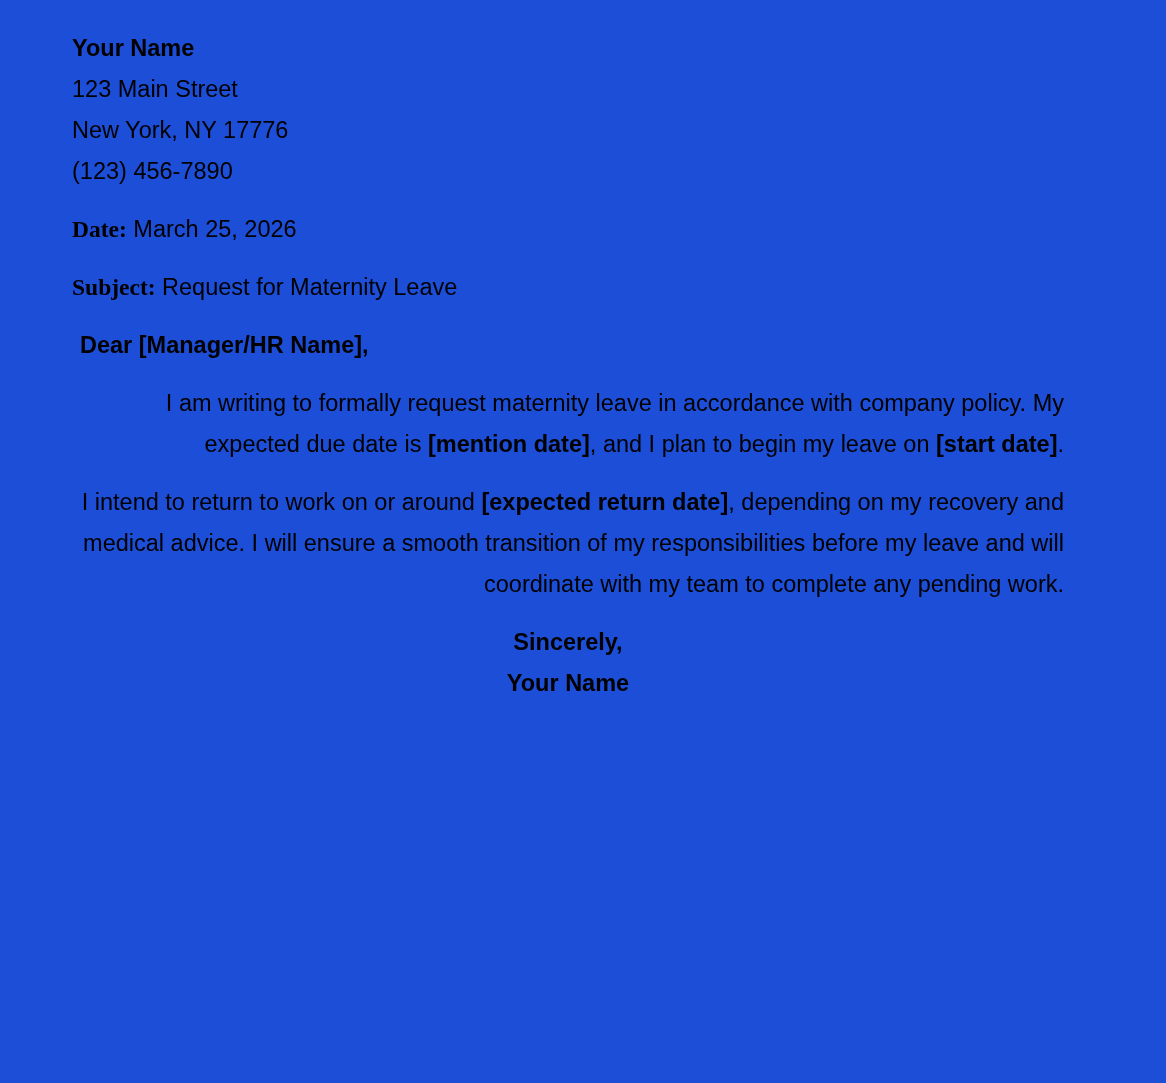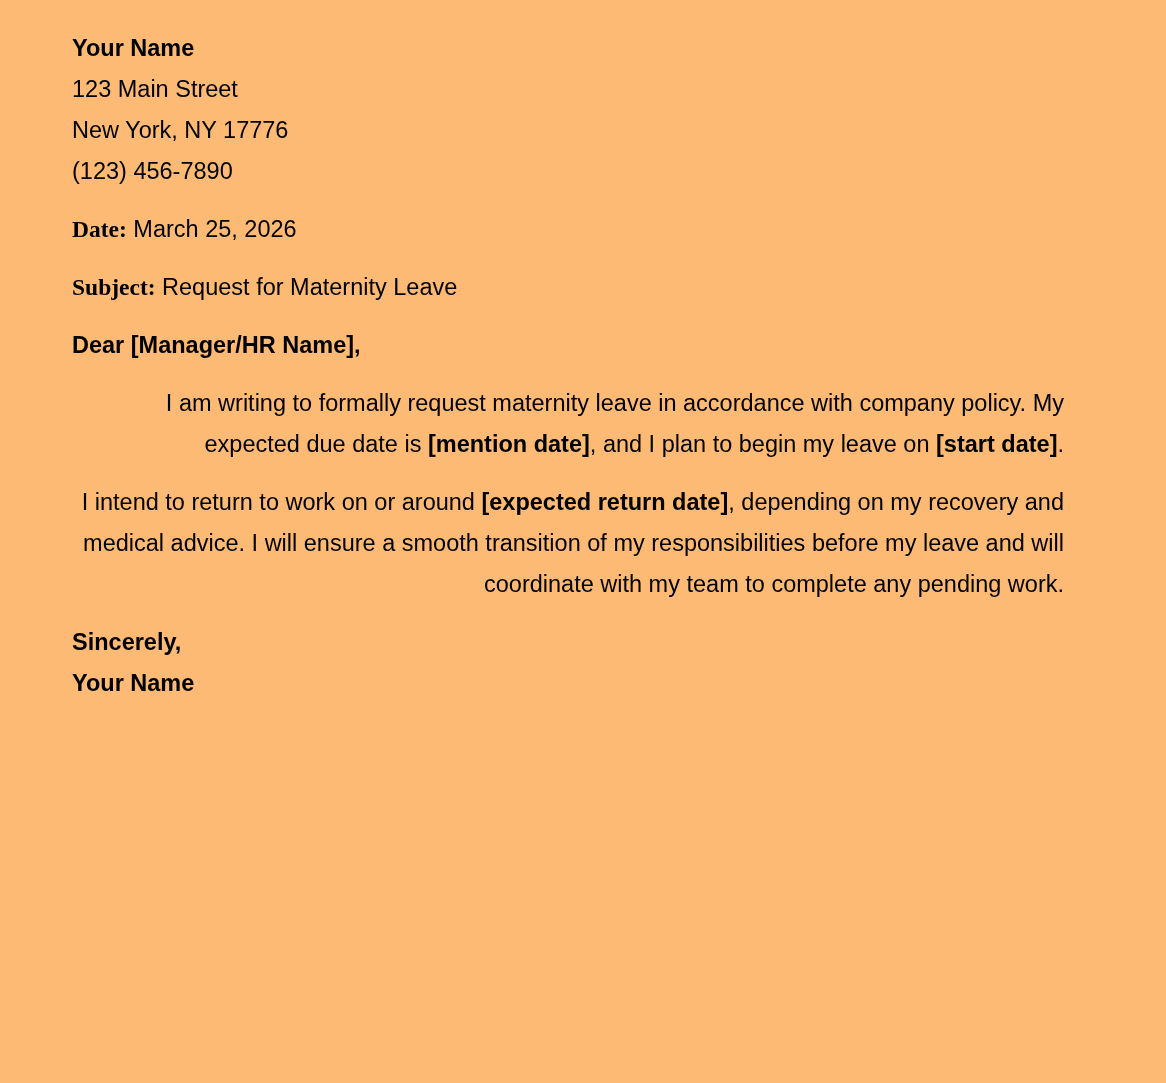--- a/index.html
+++ b/index.html
@@ -11,21 +11,21 @@
     width: 1166px;
     height: 1083px;
     font-family: "Liberation Sans", sans-serif;
     color: #000000;
     -webkit-font-smoothing: antialiased;
   }
   .page {
     box-sizing: border-box;
     width: 1166px;
     min-height: 1083px;
-    background: #fdba74;
+    background: #1d4ed8;
     padding: 28px 72px 24px 72px;
   }
   .letter {
     width: 992px;
     font-size: 23.5px;
     line-height: 41px;
     color: #000000;
   }
   
   .addr-block {
@@ -40,33 +40,34 @@
   }
   
   .meta-row {
     margin: 0 0 17px 0;
   }
   .meta-row .label {
     font-weight: 700;
     font-family: Liberation Serif, serif;
   }
   .salutation {
-    margin: 0 0 17px 0;
+    margin: 0 0 17px 8px;
     font-weight: 700;
   }
   .para {
     margin: 0 0 17px 0;
     text-align: right;
   }
   .para b,
   .para .ph {
     font-weight: 700;
   }
   .closing {
     margin: 0;
+    text-align: center;
   }
   .closing .closing-line {
     display: block;
     font-weight: 700;
   }
   .sp {
     white-space: pre;
   }
 </style>
 </head>

